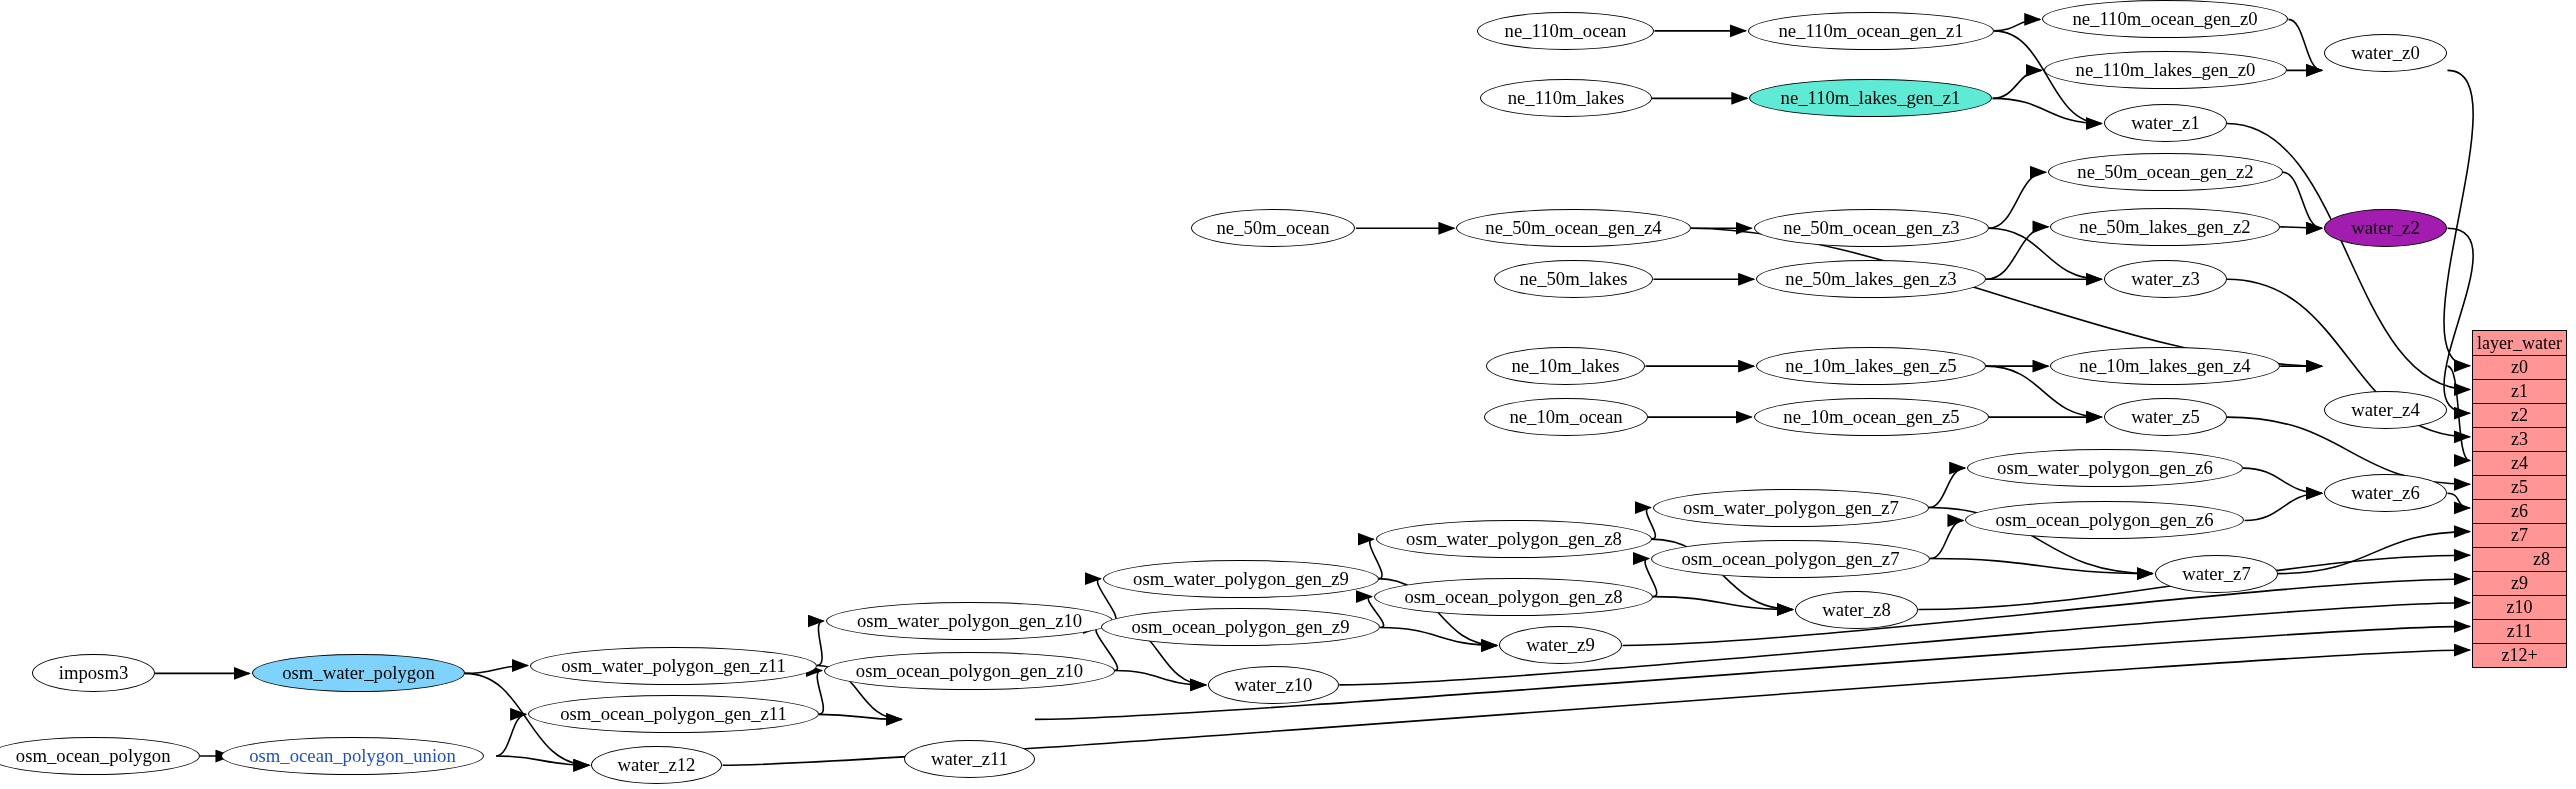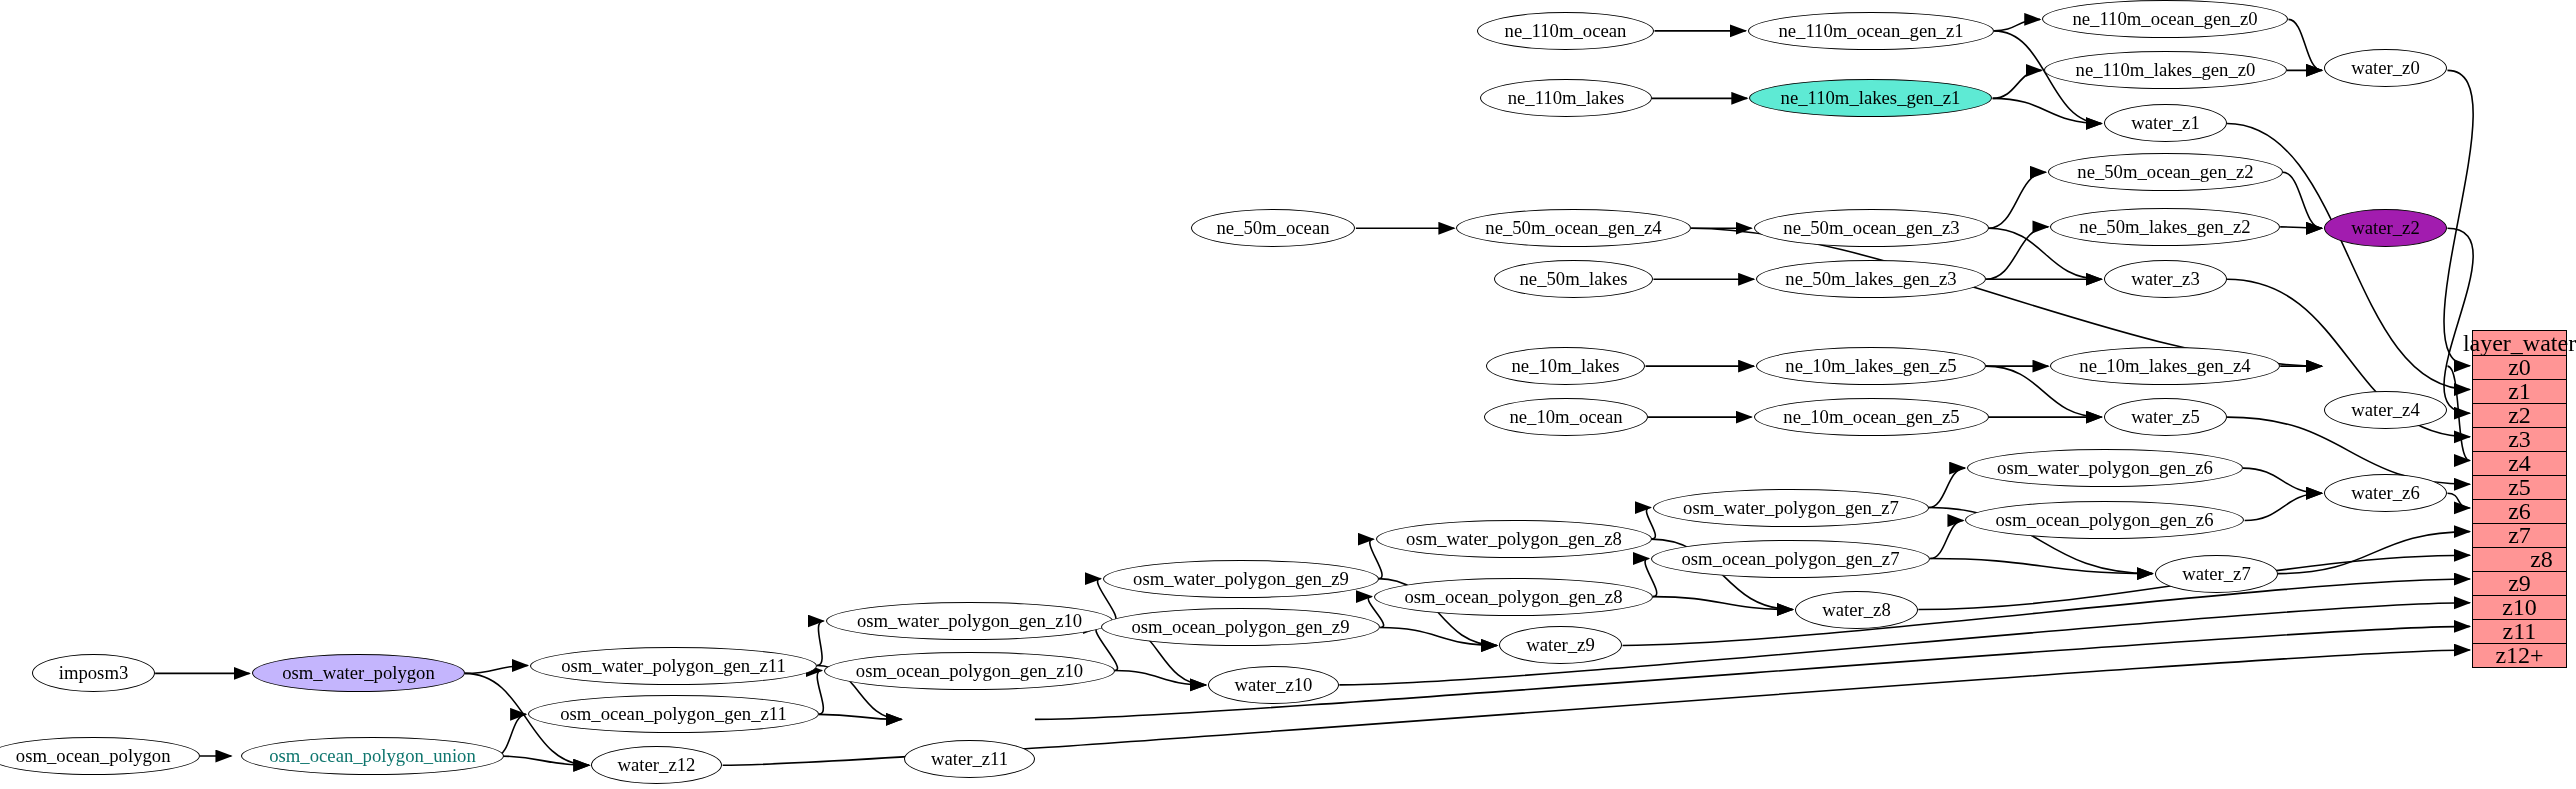--- a/index.html
+++ b/index.html
@@ -10,21 +10,21 @@
   .node{
     position:absolute;box-sizing:border-box;
     border:1.4px solid #000;border-radius:50%;
     background:#fff;color:#000;
     display:flex;align-items:center;justify-content:center;
     font-size:18.7px;white-space:nowrap;
   }
   .record{
     position:absolute;box-sizing:border-box;
     border:1.4px solid #000;background:#ff9595;color:#000;
-    font-size:24px;text-align:center;
+    font-size:18px;text-align:center;
   }
   .record-row{
     display:flex;align-items:center;justify-content:center;
     border-top:1.4px solid #000;box-sizing:border-box;white-space:nowrap;
   }
   .record-header{border-top:none;}
 </style>
 </head>
 <body>
 
@@ -129,21 +129,21 @@
       </div>
       <div class="node" style="left: 1480px; top: 79px; width: 172px; height: 38px; background: rgb(255, 255, 255); border-color: rgb(0, 0, 0); color: rgb(0, 0, 0);">
         <span>ne_110m_lakes</span>
       </div>
       <div class="node" style="left: 1749px; top: 79px; width: 243px; height: 38px; background: #5eead4; border-color: rgb(0, 0, 0); color: rgb(0, 0, 0);">
         <span>ne_110m_lakes_gen_z1</span>
       </div>
       <div class="node" style="left: 2044px; top: 51px; width: 243px; height: 38px; background: rgb(255, 255, 255); border-color: rgb(0, 0, 0); color: rgb(0, 0, 0);">
         <span>ne_110m_lakes_gen_z0</span>
       </div>
-      <div class="node" style="left: 2324px; top: 49px; width: 123px; height: 38px; background: rgb(255, 255, 255); border-color: rgb(0, 0, 0); color: rgb(0, 0, 0);">
+      <div class="node" style="left: 2324px; top: 34px; width: 123px; height: 38px; background: rgb(255, 255, 255); border-color: rgb(0, 0, 0); color: rgb(0, 0, 0);">
         <span>water_z0</span>
       </div>
       <div class="node" style="left: 2104px; top: 104px; width: 123px; height: 38px; background: rgb(255, 255, 255); border-color: rgb(0, 0, 0); color: rgb(0, 0, 0);">
         <span>water_z1</span>
       </div>
       <div class="node" style="left: 1191px; top: 209px; width: 164px; height: 38px; background: rgb(255, 255, 255); border-color: rgb(0, 0, 0); color: rgb(0, 0, 0);">
         <span>ne_50m_ocean</span>
       </div>
       <div class="node" style="left: 1456px; top: 209px; width: 235px; height: 38px; background: rgb(255, 255, 255); border-color: rgb(0, 0, 0); color: rgb(0, 0, 0);">
         <span>ne_50m_ocean_gen_z4</span>
@@ -231,36 +231,36 @@
       </div>
       <div class="node" style="left: 530px; top: 647px; width: 287px; height: 38px; background: rgb(255, 255, 255); border-color: rgb(0, 0, 0); color: rgb(0, 0, 0);">
         <span>osm_water_polygon_gen_z11</span>
       </div>
       <div class="node" style="left: 824px; top: 652px; width: 291px; height: 38px; background: rgb(255, 255, 255); border-color: rgb(0, 0, 0); color: rgb(0, 0, 0);">
         <span>osm_ocean_polygon_gen_z10</span>
       </div>
       <div class="node" style="left: 1208px; top: 666px; width: 131px; height: 38px; background: rgb(255, 255, 255); border-color: rgb(0, 0, 0); color: rgb(0, 0, 0);">
         <span>water_z10</span>
       </div>
-      <div class="node" style="left: 252px; top: 654px; width: 213px; height: 38px; background: #c4b5fd; border-color: rgb(0, 0, 0); color: rgb(0, 0, 0);">
+      <div class="node" style="left: 252px; top: 654px; width: 213px; height: 38px; background: #7dd3fc; border-color: rgb(0, 0, 0); color: rgb(0, 0, 0);">
         <span>osm_water_polygon</span>
       </div>
       <div class="node" style="left: 32px; top: 654px; width: 123px; height: 38px; background: rgb(255, 255, 255); border-color: rgb(0, 0, 0); color: rgb(0, 0, 0);">
         <span>imposm3</span>
       </div>
       <div class="node" style="left: 528px; top: 695px; width: 291px; height: 38px; background: rgb(255, 255, 255); border-color: rgb(0, 0, 0); color: rgb(0, 0, 0);">
         <span>osm_ocean_polygon_gen_z11</span>
       </div>
       <div class="node" style="left: 904px; top: 740px; width: 131px; height: 38px; background: rgb(255, 255, 255); border-color: rgb(0, 0, 0); color: rgb(0, 0, 0);">
         <span>water_z11</span>
       </div>
       <div class="node" style="left: 591px; top: 746px; width: 131px; height: 38px; background: rgb(255, 255, 255); border-color: rgb(0, 0, 0); color: rgb(0, 0, 0);">
         <span>water_z12</span>
       </div>
-      <div class="node" style="left: 241px; top: 737px; width: 263px; height: 38px; background: rgb(255, 255, 255); border-color: rgb(0, 0, 0); color: #0f766e;">
+      <div class="node" style="left: 221px; top: 737px; width: 263px; height: 38px; background: rgb(255, 255, 255); border-color: rgb(0, 0, 0); color: #1d4ed8;">
         <span>osm_ocean_polygon_union</span>
       </div>
       <div class="node" style="left: -13.3px; top: 737px; width: 213px; height: 38px; background: rgb(255, 255, 255); border-color: rgb(0, 0, 0); color: rgb(0, 0, 0);">
         <span>osm_ocean_polygon</span>
       </div>
     </div>
 </div>
 
 
 </body></html>

